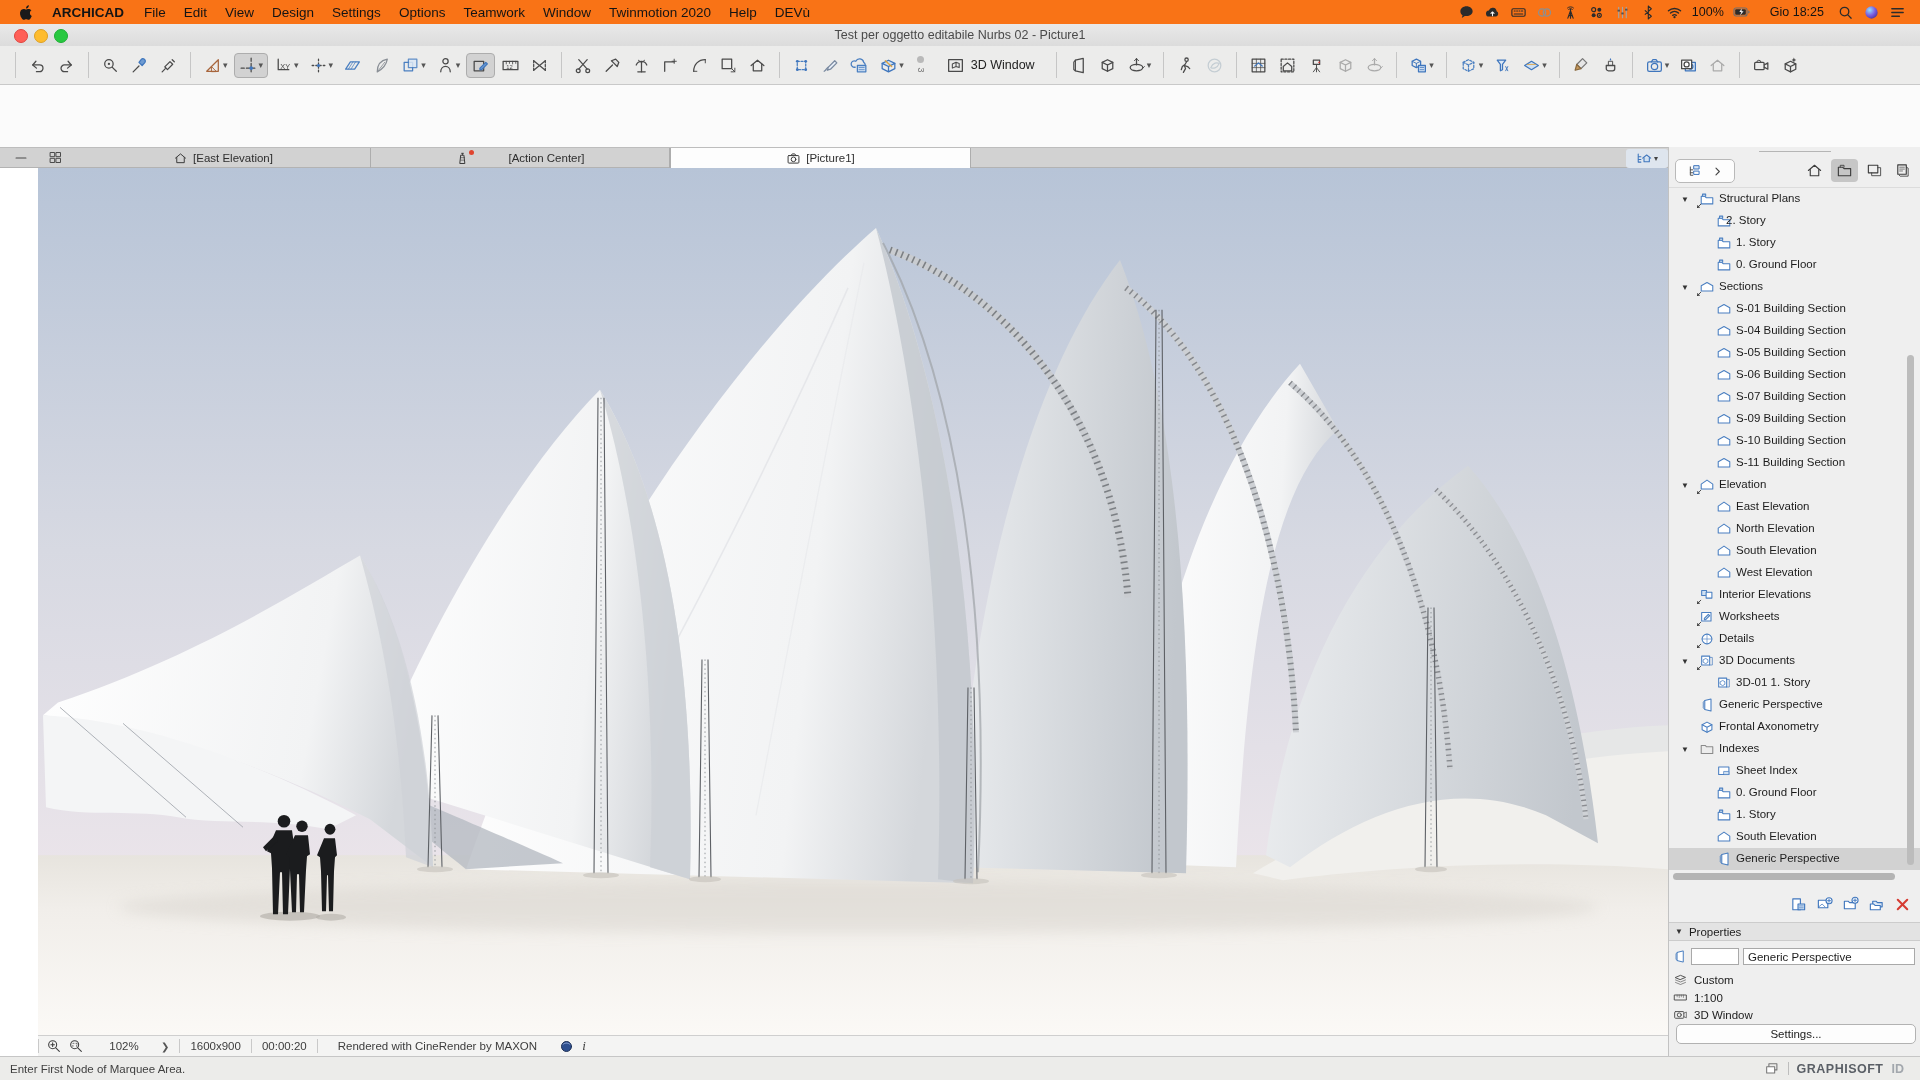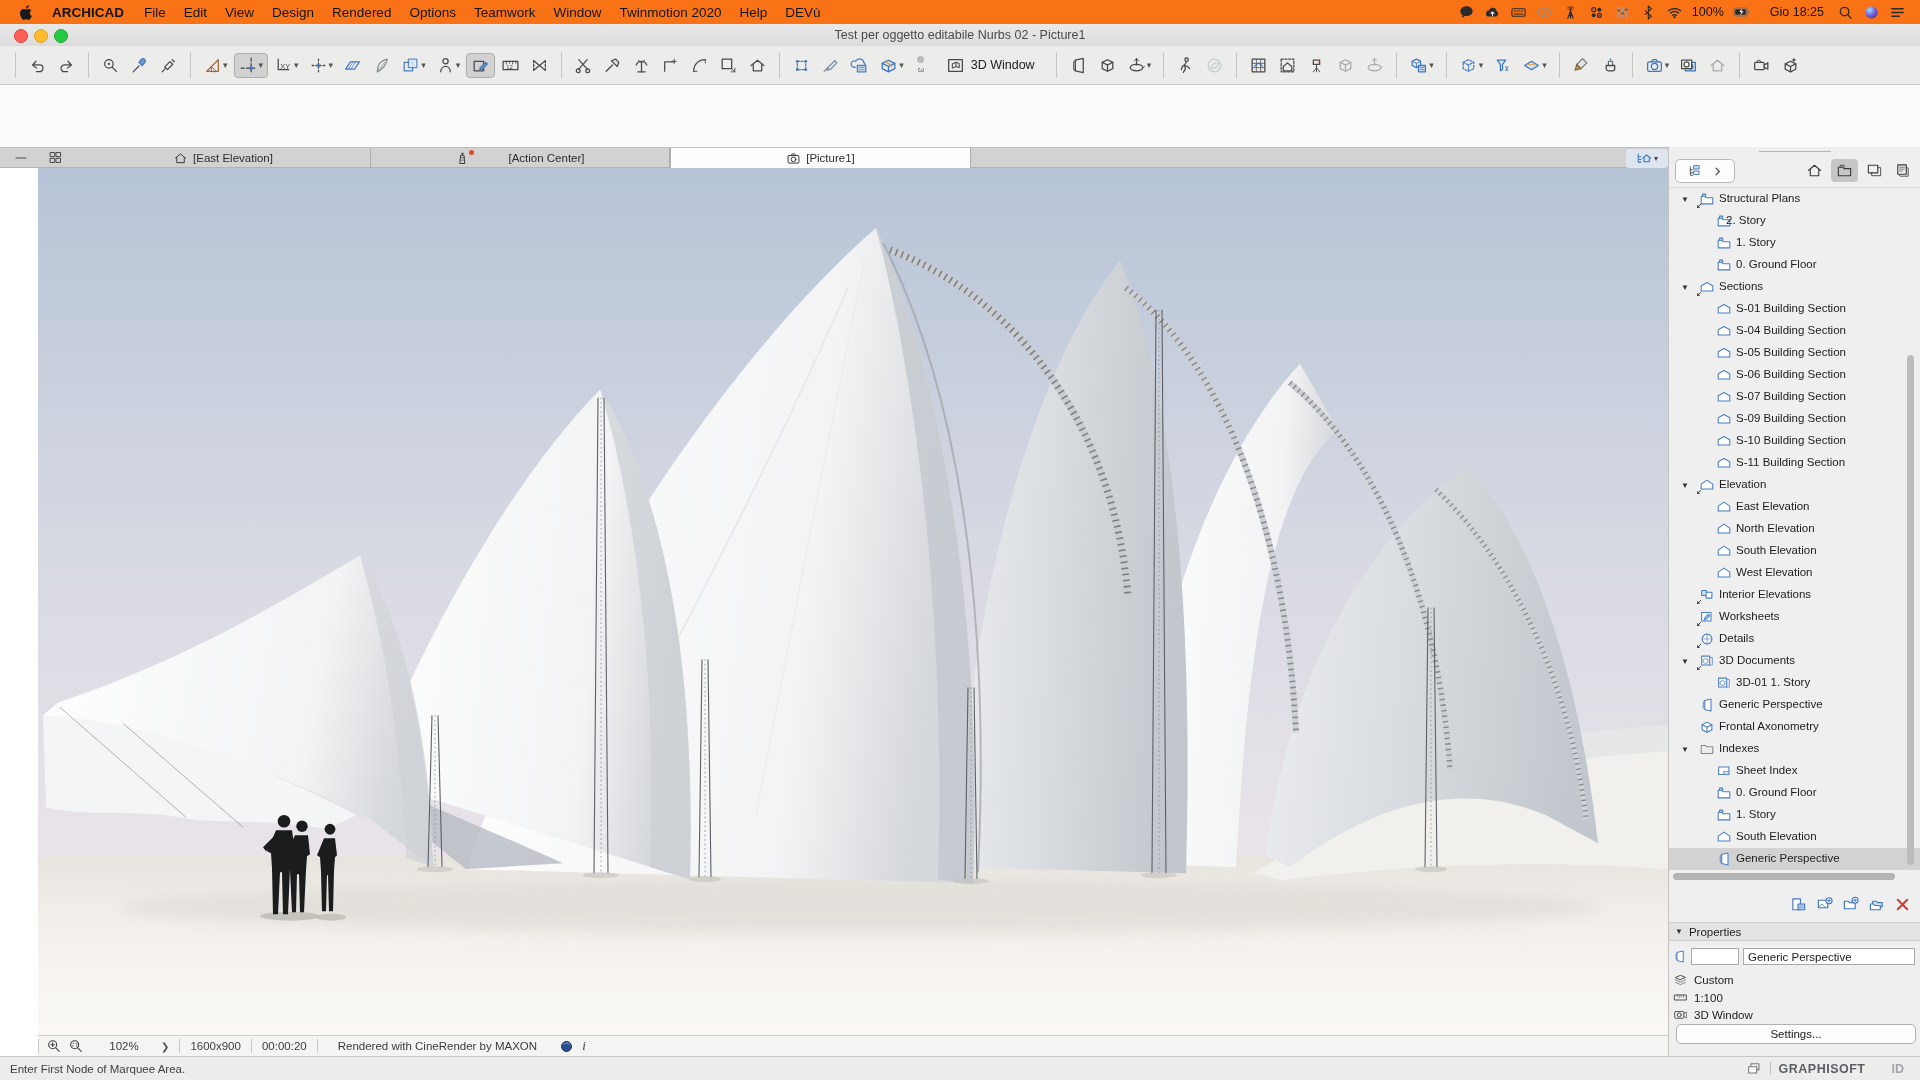--- a/index.html
+++ b/index.html
@@ -87,42 +87,42 @@
   .prow{position:absolute;left:0;width:252px;height:17px;display:flex;align-items:center;gap:6px;padding-left:4px;box-sizing:border-box;}
   #settingsbtn{position:absolute;left:7px;top:877px;width:238px;height:18px;background:#fdfdfd;
     border:1px solid #b2b2b2;border-radius:5px;display:flex;align-items:center;justify-content:center;
     font-size:11.5px;color:#222;}
   
   #statusbar{left:0;top:1056px;width:1920px;height:24px;background:#ececea;
     border-top:1px solid #c6c6c6;display:flex;align-items:center;font-size:11.5px;color:#3f3f3f;box-sizing:border-box;}
   #statusbar .msg{padding-left:10px;}
   #statusbar .right{margin-left:auto;display:flex;align-items:center;gap:8px;padding-right:16px;}
   #statusbar .brand{color:#5a5f66;font-weight:bold;letter-spacing:.5px;font-size:12.5px;}
-  #statusbar .brandid{color:#a2a7ad;font-weight:bold;font-size:12.5px;margin-left:18px;}
+  #statusbar .brandid{color:#a2a7ad;font-weight:bold;font-size:12.5px;margin-left:0;}
   .ssep{width:1px;height:13px;background:#bdbdbd;}
 </style>
 </head>
 <body>
 
 <div id="screen">
 
   <div id="menubar" class="abs">
     <div class="left">
         <span style="display: inline-flex; margin-right: 6px;">
           <svg width="17" height="17" viewBox="0 0 18 18" fill="none" stroke="#4a4a4a" stroke-width="1.2" stroke-linecap="round" stroke-linejoin="round">
             <path d="M12.6 9.6c0-1.9 1.5-2.8 1.6-2.9-.9-1.3-2.3-1.5-2.8-1.5-1.2-.1-2.3.7-2.9.7-.6 0-1.5-.7-2.5-.7-1.3 0-2.5.8-3.2 1.9-1.4 2.3-.4 5.8 1 7.7.6 1 1.4 2 2.4 1.9 1 0 1.3-.6 2.5-.6s1.5.6 2.5.6c1 0 1.7-1 2.3-1.9.7-1.1 1-2.1 1-2.2-.6-.2-1.9-.9-1.9-3z" fill="#1a1a1a" stroke="none"></path>
             <path d="M10.7 3.8c.5-.7.9-1.6.8-2.4-.8 0-1.7.5-2.2 1.1-.5.6-.9 1.5-.8 2.3.9.1 1.7-.4 2.2-1z" fill="#1a1a1a" stroke="none"></path>
           </svg>
         </span>
         <span class="mitem bold">ARCHICAD</span>
         <span class="mitem">File</span>
         <span class="mitem">Edit</span>
         <span class="mitem">View</span>
         <span class="mitem">Design</span>
-        <span class="mitem">Rendered</span>
+        <span class="mitem">Settings</span>
         <span class="mitem">Options</span>
         <span class="mitem">Teamwork</span>
         <span class="mitem">Window</span>
         <span class="mitem">Twinmotion 2020</span>
         <span class="mitem">Help</span>
         <span class="mitem">DEVù</span>
       </div>
     <div class="right">
         <span style="display: inline-flex;">
           <svg width="17" height="17" viewBox="0 0 18 18" fill="none" stroke="#4a4a4a" stroke-width="1.2" stroke-linecap="round" stroke-linejoin="round">

